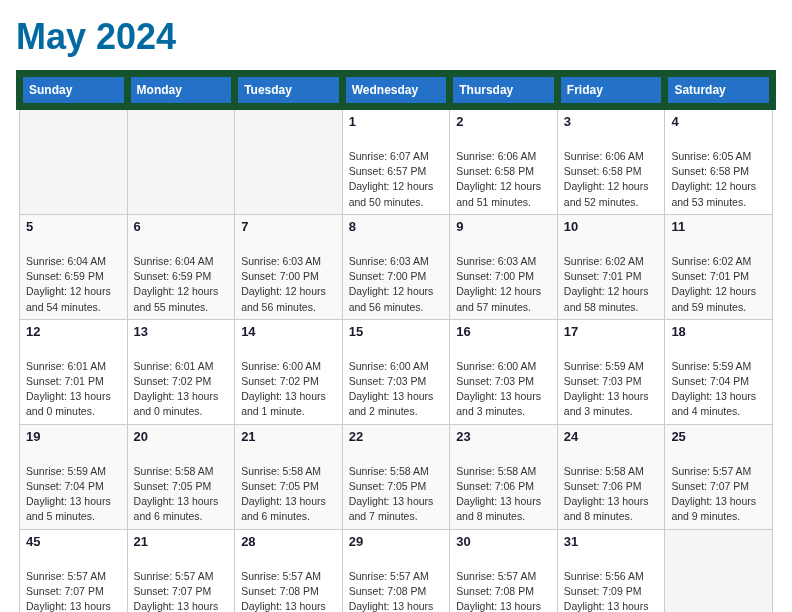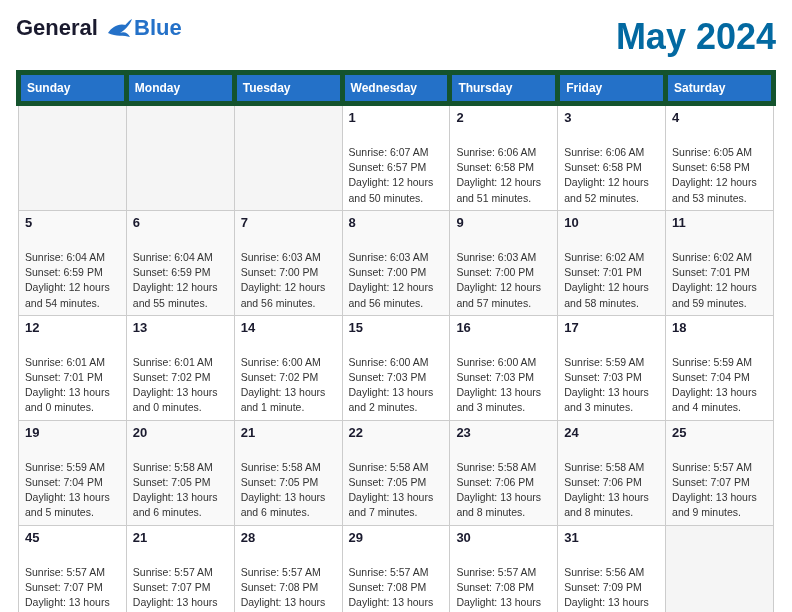--- a/index.html
+++ b/index.html
@@ -37,21 +37,21 @@
       border-collapse: collapse;
       font-size: 11px;
     }
     thead tr th {
       background-color: #2471c8;
       color: #fff;
       text-align: left;
       padding: 6px 6px;
       font-size: 12px;
       font-weight: bold;
-      border: 5px solid #14532d;
+      border: 7px solid #14532d;
     }
     tbody tr td {
       border: 1px solid #ccc;
       padding: 4px 6px;
       vertical-align: top;
       min-height: 80px;
       height: 90px;
       background: #fff;
     }
     tbody tr:nth-child(even) td {
@@ -71,33 +71,20 @@
       margin-top: 20px;
     }
     .empty-cell {
       background: #f5f5f5 !important;
     }
   </style>
 </head>
 <body>
 
 <div class="header">
-  <div class="logo">
-    <div>
-      <div style="display:flex;align-items:center;">
-        <div style="font-size:22px;font-weight:bold;color:#1a1a2e;line-height:1.1;">
-          <span style="color:#1a1a2e;">General</span>
-          <svg width="26" height="20" viewBox="0 0 26 20" style="vertical-align:middle;margin-left:2px;" fill="none">
-            <path d="M2 14 C6 8, 12 4, 20 6 C16 10, 22 2, 26 0 C24 6, 18 12, 14 14 C18 12, 22 14, 24 18 C18 16, 10 18, 2 14Z" fill="#2471c8"></path>
-          </svg>
-        </div>
-        <div style="font-size:22px;font-weight:bold;color:#2471c8;line-height:1.1;margin-left:2px;">Blue</div>
-      </div>
-    </div>
-  </div>
   <div class="title-block">
     <div class="main-title">May 2024</div>
   </div>
 </div>
 
 <table>
   <thead>
     <tr>
     <th>Sunday</th>
         <th>Monday</th>

